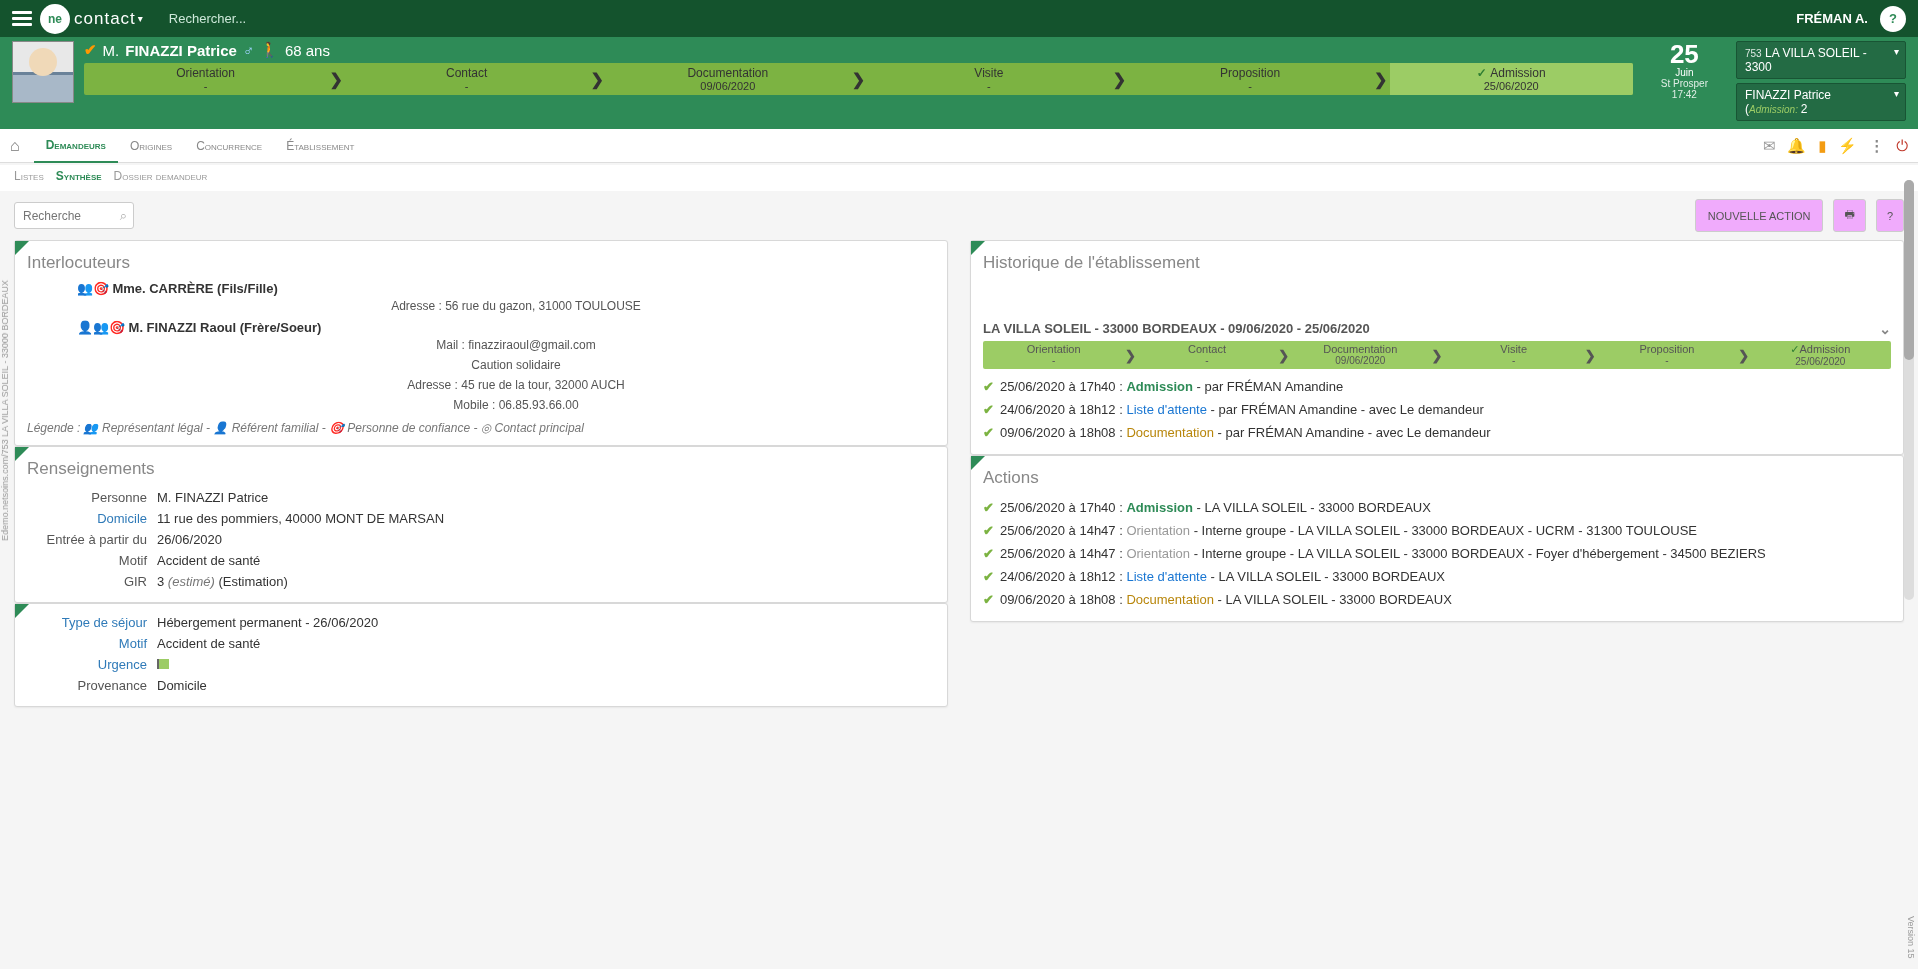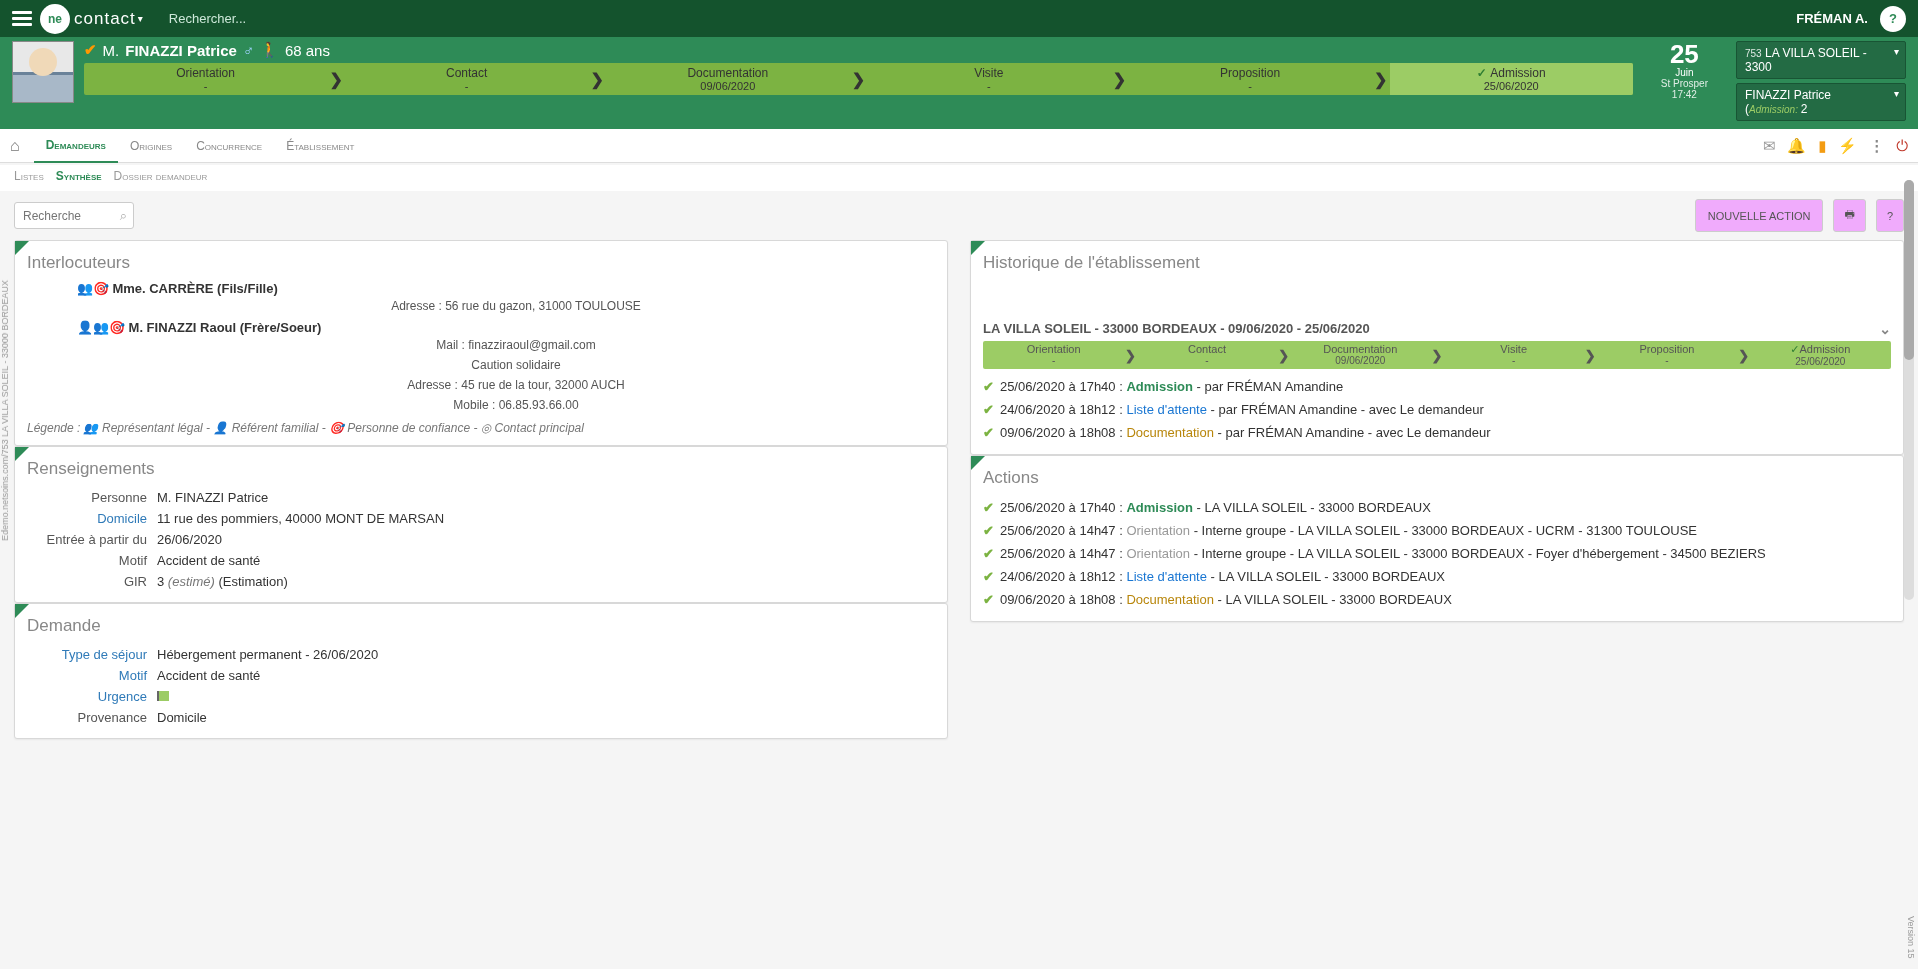--- a/index.html
+++ b/index.html
@@ -252,21 +252,20 @@
             <div class="info-lbl nolink">Motif</div>
             <div class="info-val">Accident de santé</div>
           </div>
           <div class="info-row">
             <div class="info-lbl nolink">GIR</div>
             <div class="info-val">3 <span class="estit">(estimé)</span> (Estimation)</div>
           </div>
         </div>
     </div>
     <div class="panel">
-      <h3>Demande</h3>
       <div id="dem-ct">
           <div class="info-row">
             <div class="info-lbl">Type de séjour</div>
             <div class="info-val">Hébergement permanent - 26/06/2020</div>
           </div>
           <div class="info-row">
             <div class="info-lbl">Motif</div>
             <div class="info-val">Accident de santé</div>
           </div>
           <div class="info-row">

